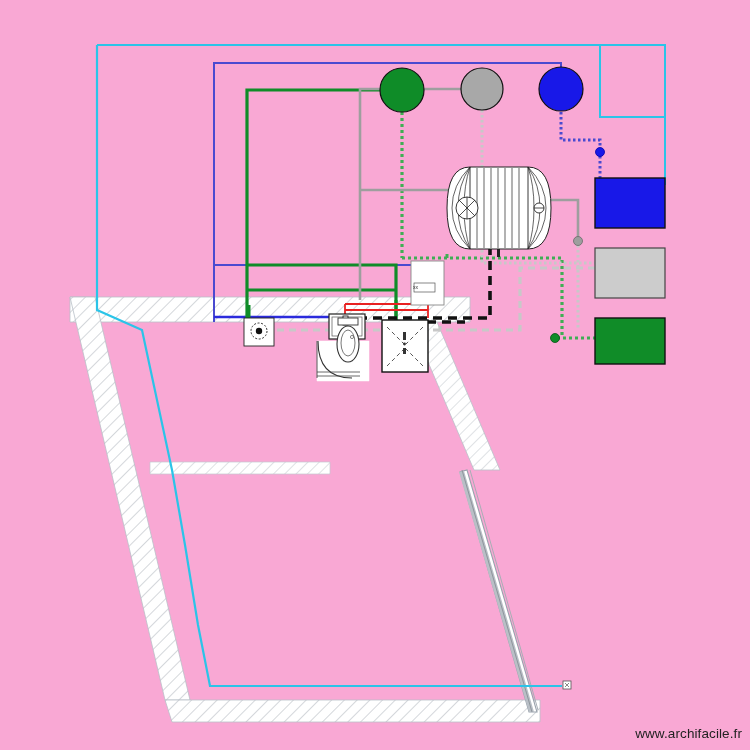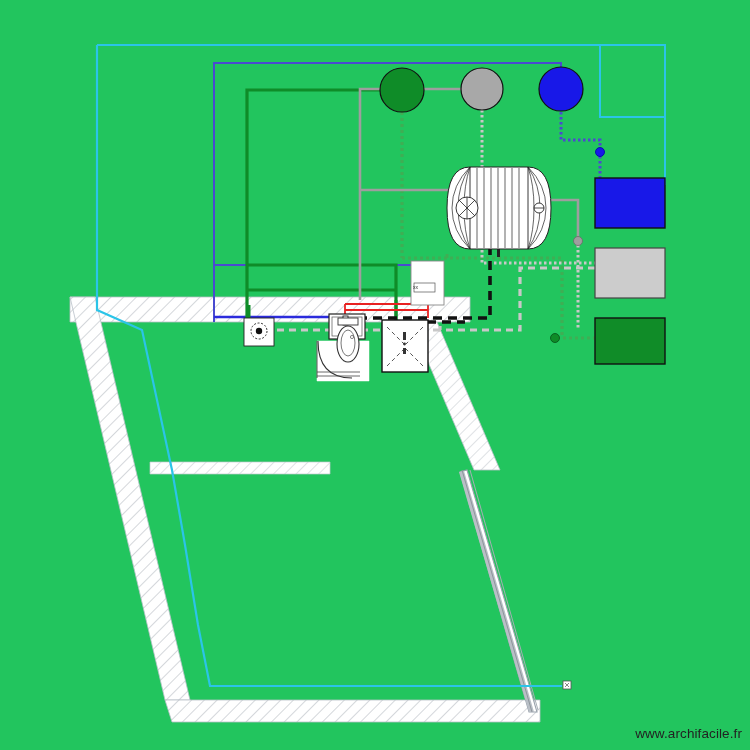--- a/index.html
+++ b/index.html
@@ -7,21 +7,21 @@
     padding: 0;
     background: #ffffff;
   }
   body {
     font-family: "Liberation Sans", sans-serif;
   }
   #plan-root {
     position: relative;
     width: 750px;
     height: 750px;
-    background: #22c55e;
+    background: #f9a8d4;
     overflow: hidden;
   }
   #plan-svg {
     position: absolute;
     left: 0;
     top: 0;
     width: 750px;
     height: 750px;
     display: block;
   }

